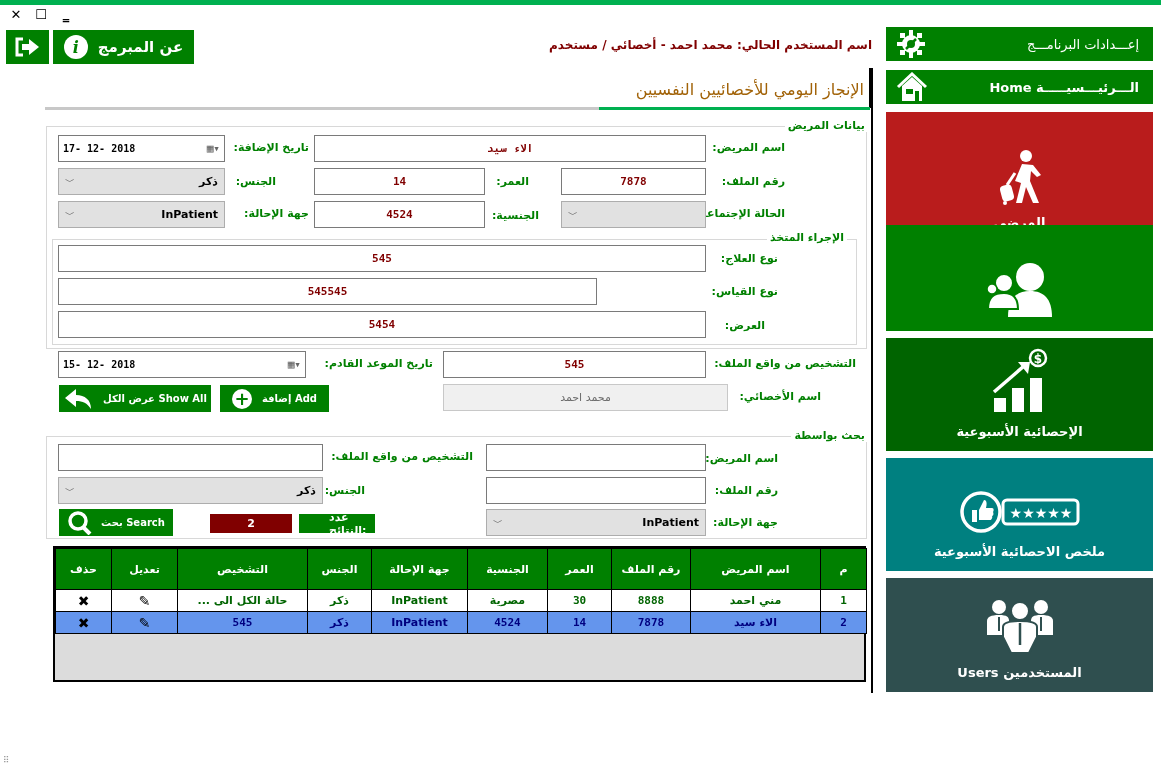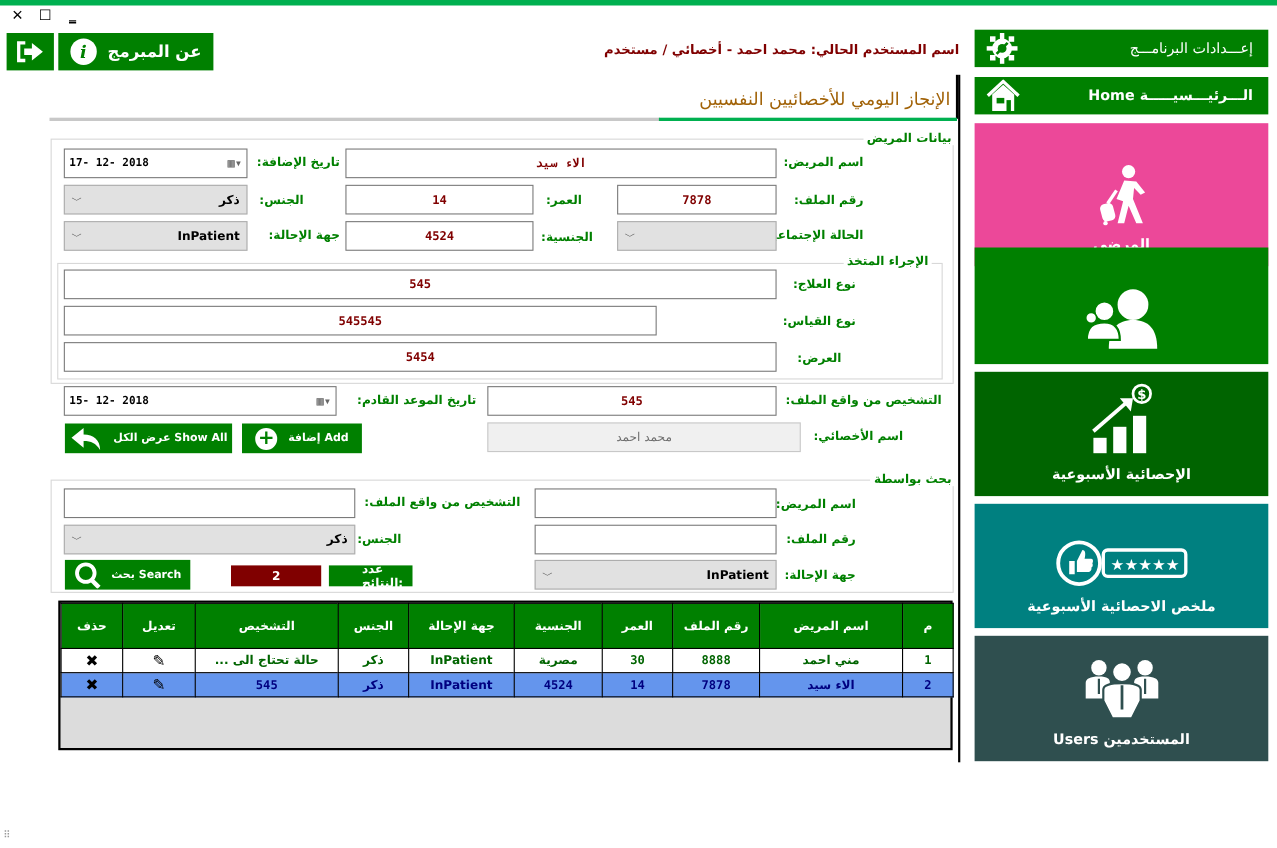--- a/index.html
+++ b/index.html
@@ -209,21 +209,21 @@
     </thead>
     <tbody>
       <tr class="r1">
         <td class="num">1</td>
         <td>مني احمد</td>
         <td class="num">8888</td>
         <td class="num">30</td>
         <td>مصرية</td>
         <td>InPatient</td>
         <td>ذكر</td>
-        <td>حالة تحتاج الى ...</td>
+        <td>حالة الكل الى ...</td>
         <td><span class="rowicon">✎</span></td>
         <td><span class="rowicon">✖</span></td>
       </tr>
       <tr class="r2">
         <td class="num">2</td>
         <td>الاء سيد</td>
         <td class="num">7878</td>
         <td class="num">14</td>
         <td class="num">4524</td>
         <td>InPatient</td>
@@ -257,21 +257,21 @@
 <div class="side side-top" style="top:70px;">
   <svg width="32" height="30" viewBox="0 0 32 30">
     <path d="M2 15 L16 2 L30 15" stroke="#fff" stroke-width="3" fill="none"></path>
     <path d="M6 14 V29 H26 V14 L16 5 Z" fill="#fff"></path>
     <rect x="10" y="17" width="7" height="5" fill="#008000"></rect>
     <rect x="19" y="19" width="4" height="10" fill="#008000"></rect>
   </svg>
   <span class="txt" style="font-weight:bold;">الـــرئيـــسيـــــة Home</span>
 </div>
 
-<div class="side tile" style="top:112px; height:130px; background:#ec4899;">
+<div class="side tile" style="top:112px; height:130px; background:#b91c1c;">
   <svg width="50" height="56" viewBox="0 0 50 56">
     <circle cx="31" cy="7" r="6" fill="#fff"></circle>
     <path d="M27 15 L20 32 L26 34 L21 54 L27 54 L31 38 L38 54 L44 54 L35 32 L36 22 L42 28 L46 26 L38 16 Z" fill="#fff"></path>
     <rect x="6" y="36" width="12" height="16" rx="4" fill="#fff" transform="rotate(-15 12 44)"></rect>
     <path d="M12 36 L20 24" stroke="#fff" stroke-width="3"></path>
     <circle cx="10" cy="54" r="2" fill="#fff"></circle>
   </svg>
   <span class="tlabel">المرضى</span>
 </div>
 

